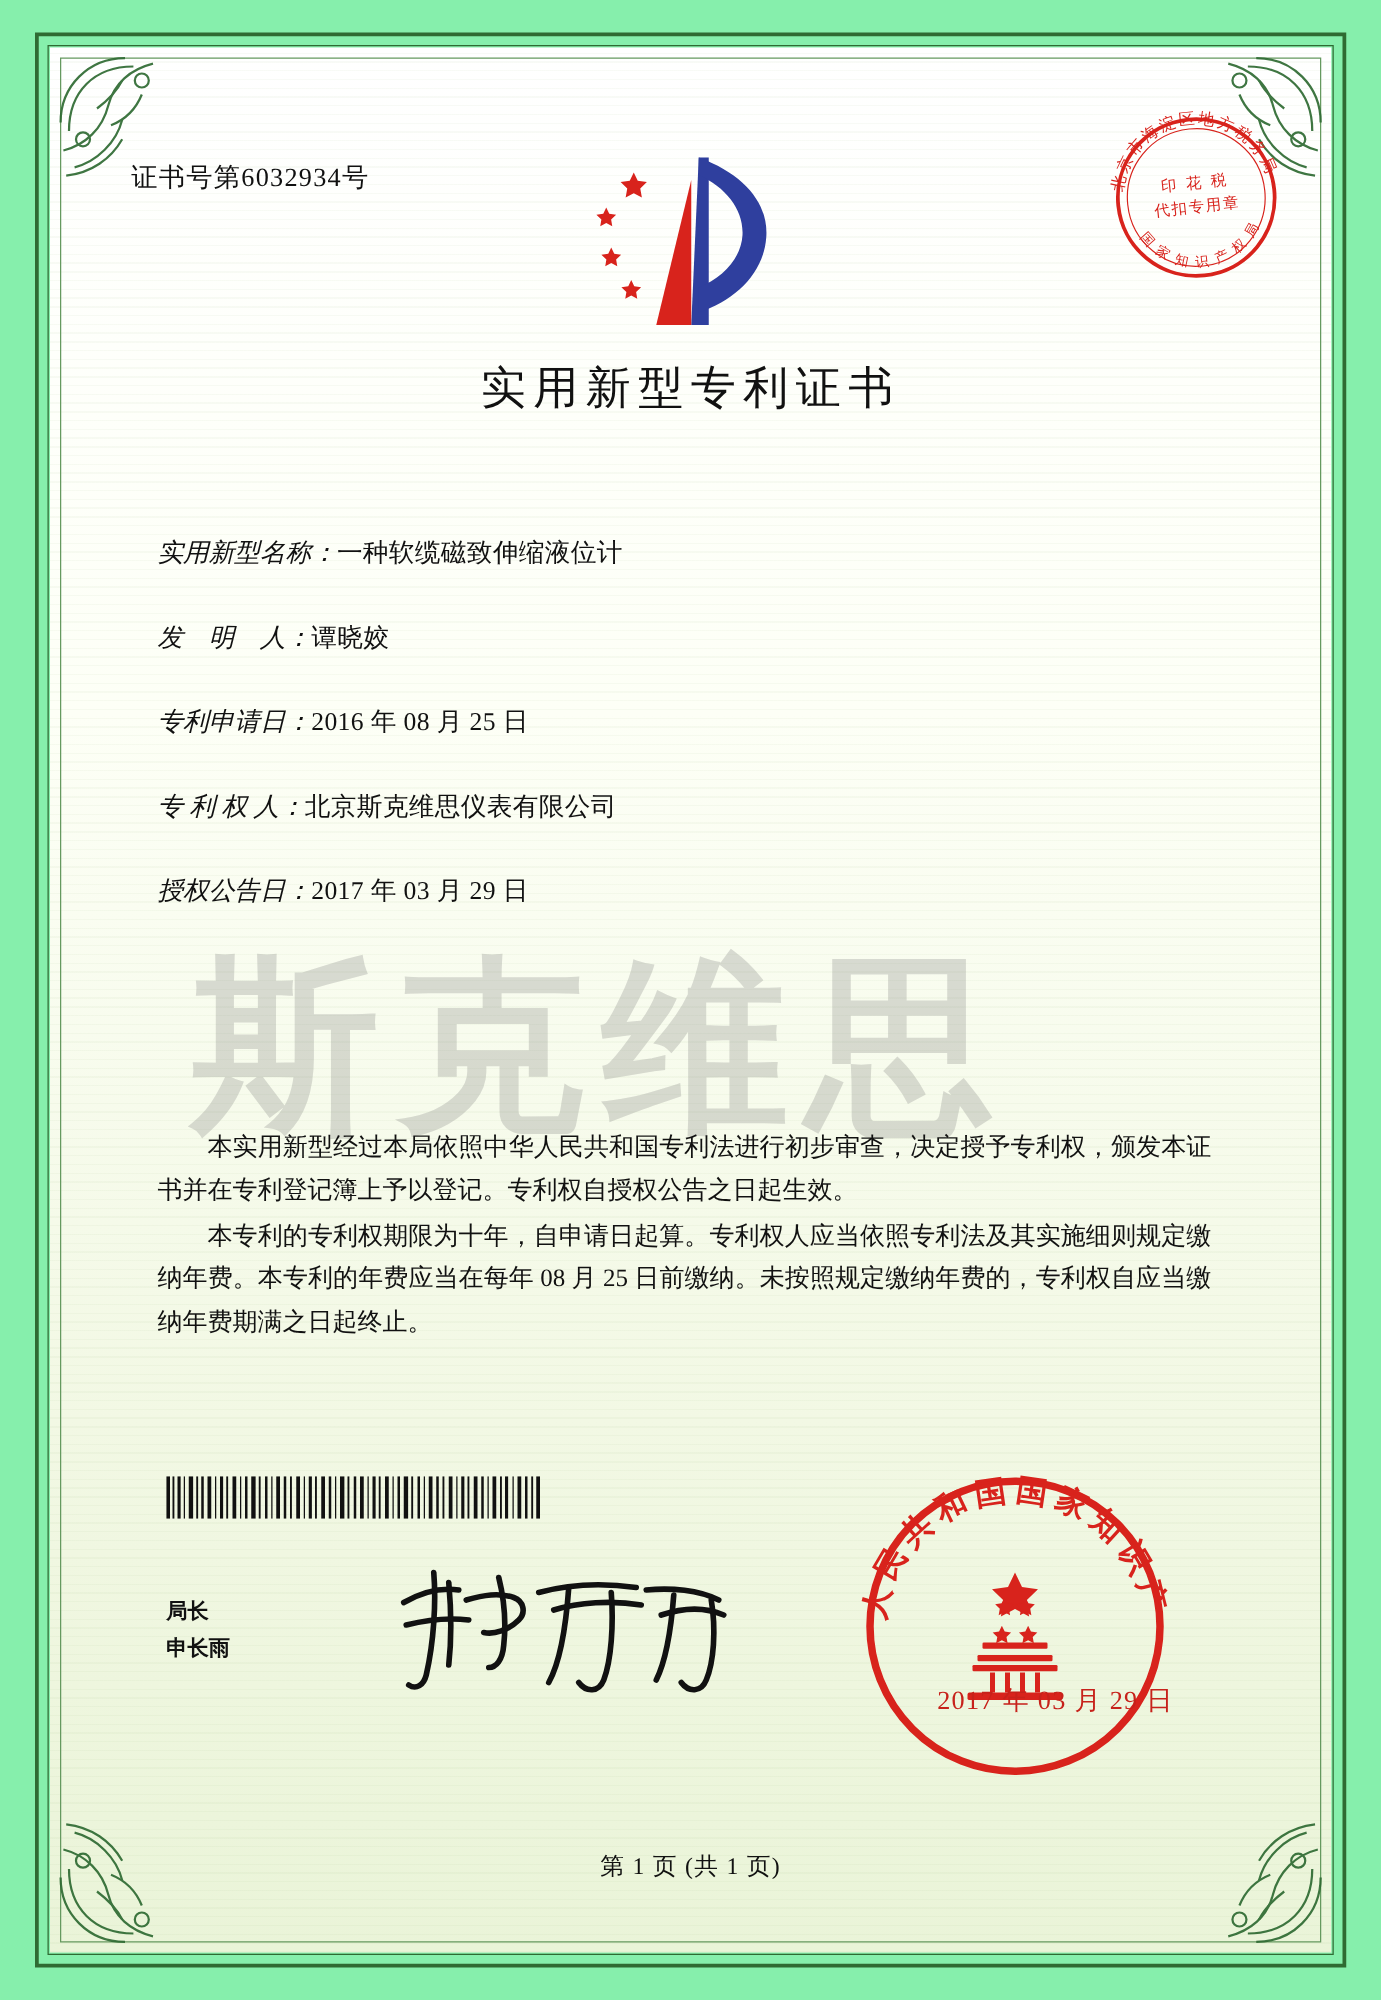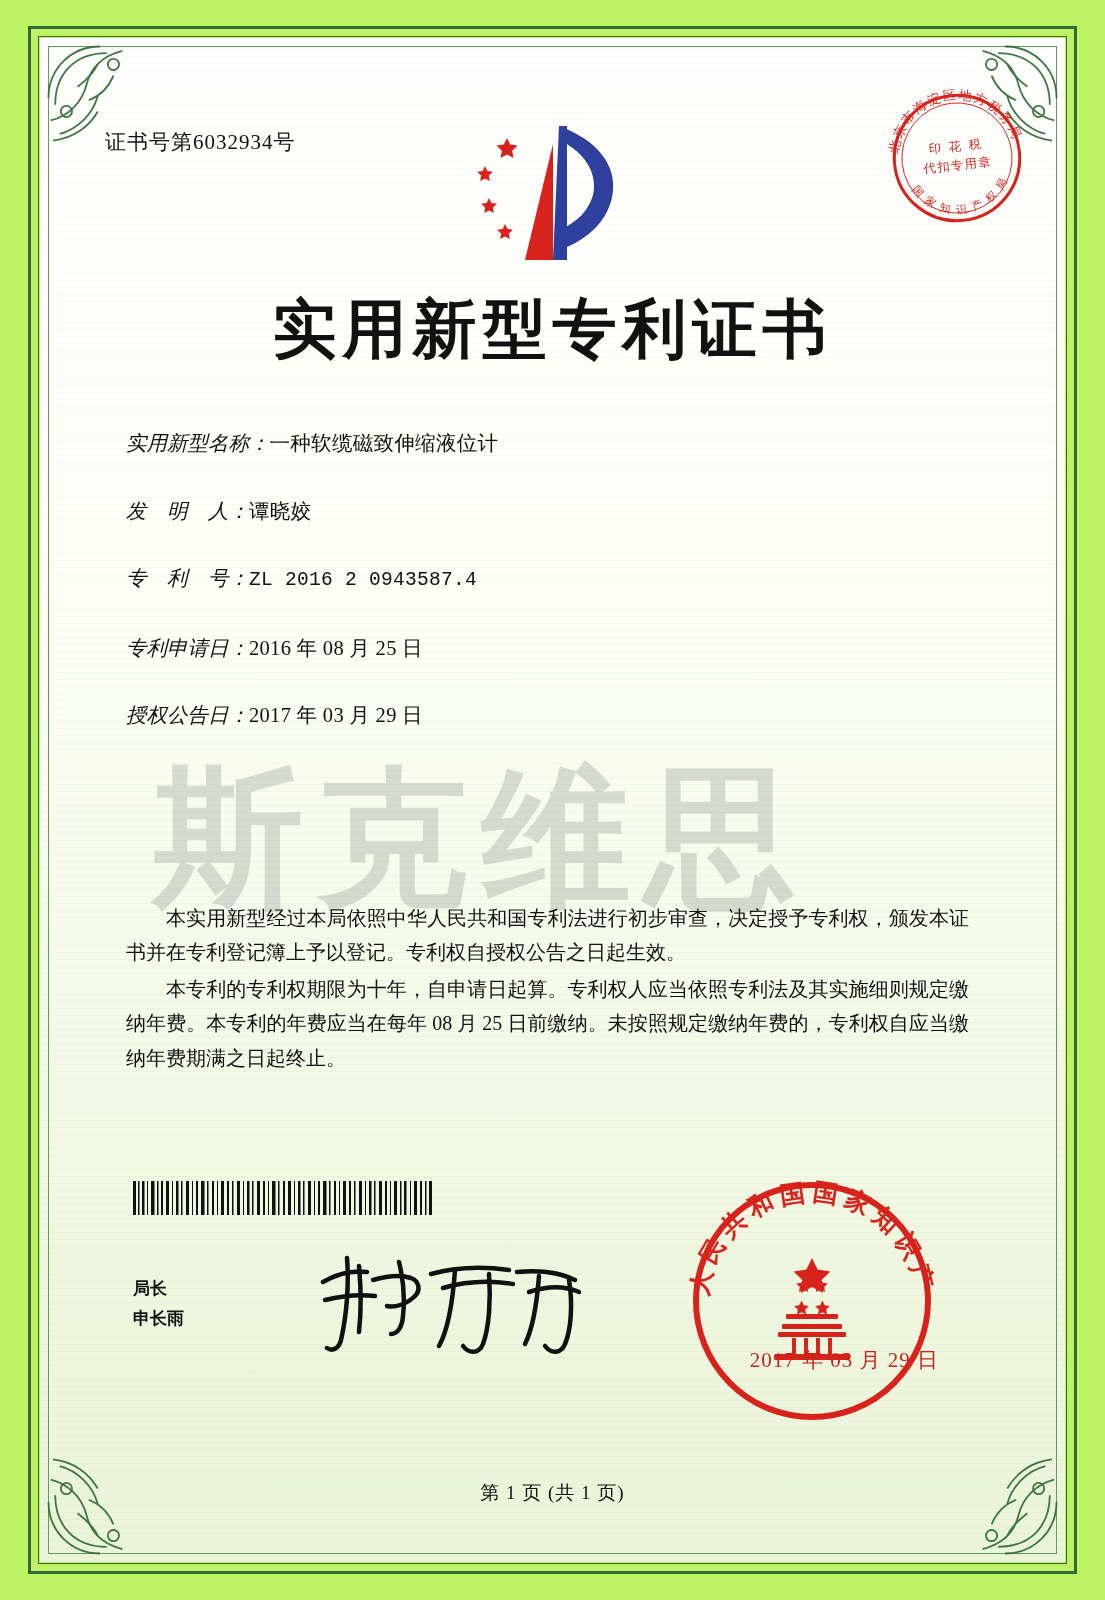--- a/index.html
+++ b/index.html
@@ -13,21 +13,21 @@
     font-family: "Liberation Serif", "DejaVu Serif", serif;
     color: #1a1a1a;
     position: relative;
     overflow: hidden;
   }
 
   
   .page {
     position: absolute;
     inset: 0;
-    background: #bef264;
+    background: #86efac;
   }
   .bg-tint {
     position: absolute;
     left: 40px; top: 38px; right: 40px; bottom: 38px;
     background:
       linear-gradient(180deg, #ffffff 0%, #fdfff6 35%, #f2f8e4 72%, #eaf4d8 100%);
   }
   .guilloche {
     position: absolute;
     left: 40px; top: 38px; right: 40px; bottom: 38px;
@@ -100,22 +100,22 @@
     transform: rotate(-6deg);
   }
   .tax-stamp svg { width: 100%; height: 100%; display: block; }
 
   .doc-title {
     position: absolute;
     left: 0; right: 0;
     top: 240px;
     text-align: center;
     font-family: "DejaVu Serif", "Liberation Serif", serif;
-    font-size: 64px;
-    font-weight: bold;
+    font-size: 36px;
+    font-weight: normal;
     letter-spacing: 6px;
     color: #111;
   }
 
   .fields {
     position: absolute;
     left: 78px;
     top: 385px;
     right: 60px;
   }
@@ -327,24 +327,24 @@
     <div class="doc-title">实用新型专利证书</div>
 
     <div class="fields">
       <div class="field">
         <span class="lbl">实用新型名称：</span><span class="val">一种软缆磁致伸缩液位计</span>
       </div>
       <div class="field">
         <span class="lbl">发　明　人：</span><span class="val">谭晓姣</span>
       </div>
       <div class="field">
-        <span class="lbl">专　利　号：</span><span class="val mono">ZL 2016 2 0943587.4</span>
+        <span class="lbl">专利申请日：</span><span class="val">2016 年 08 月 25 日</span>
       </div>
       <div class="field">
-        <span class="lbl">专利申请日：</span><span class="val">2016 年 08 月 25 日</span>
+        <span class="lbl">专 利 权 人：</span><span class="val">北京斯克维思仪表有限公司</span>
       </div>
       <div class="field">
         <span class="lbl">授权公告日：</span><span class="val">2017 年 03 月 29 日</span>
       </div>
     </div>
 
     <div class="watermark">斯克维思</div>
 
     <div class="paragraphs">
       <p>本实用新型经过本局依照中华人民共和国专利法进行初步审查，决定授予专利权，颁发本证书并在专利登记簿上予以登记。专利权自授权公告之日起生效。</p>

